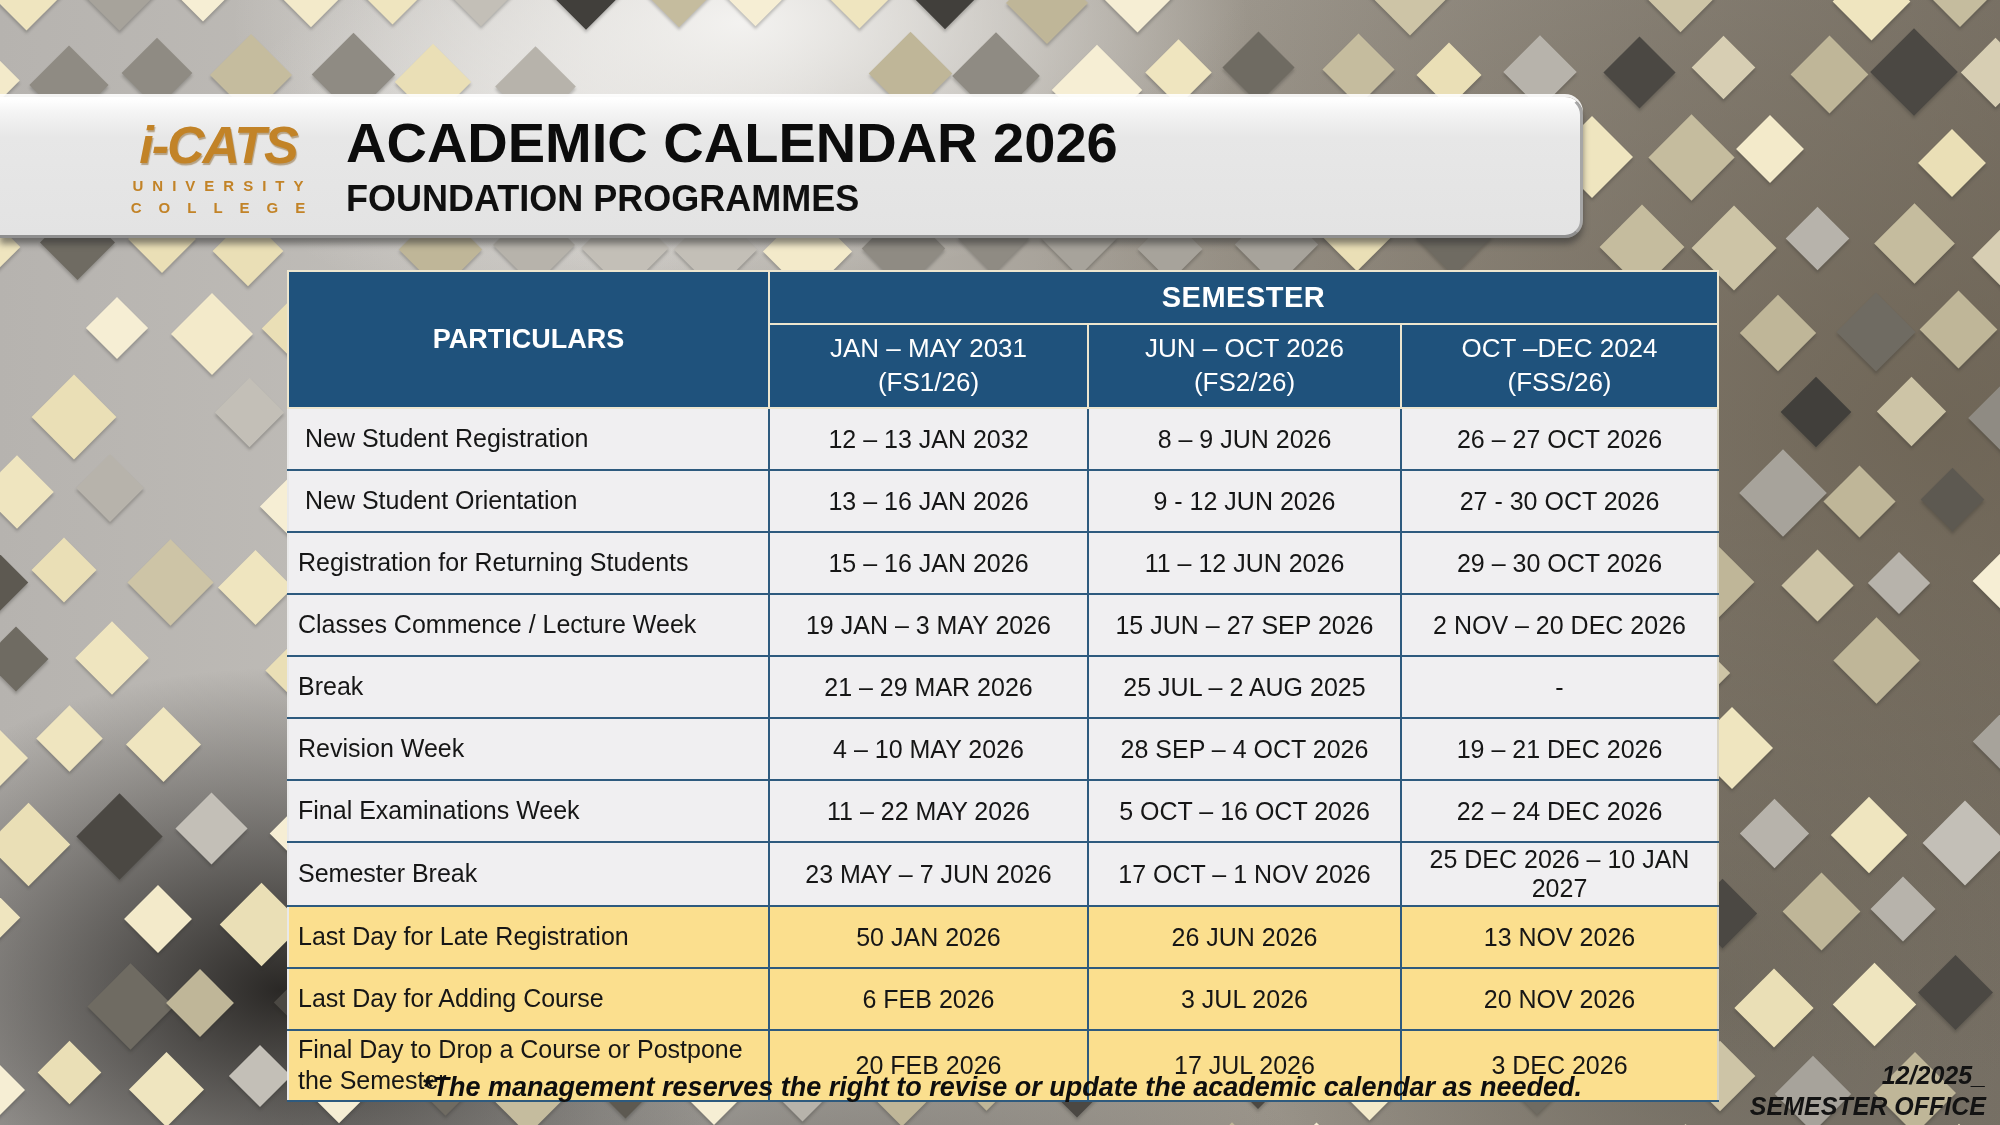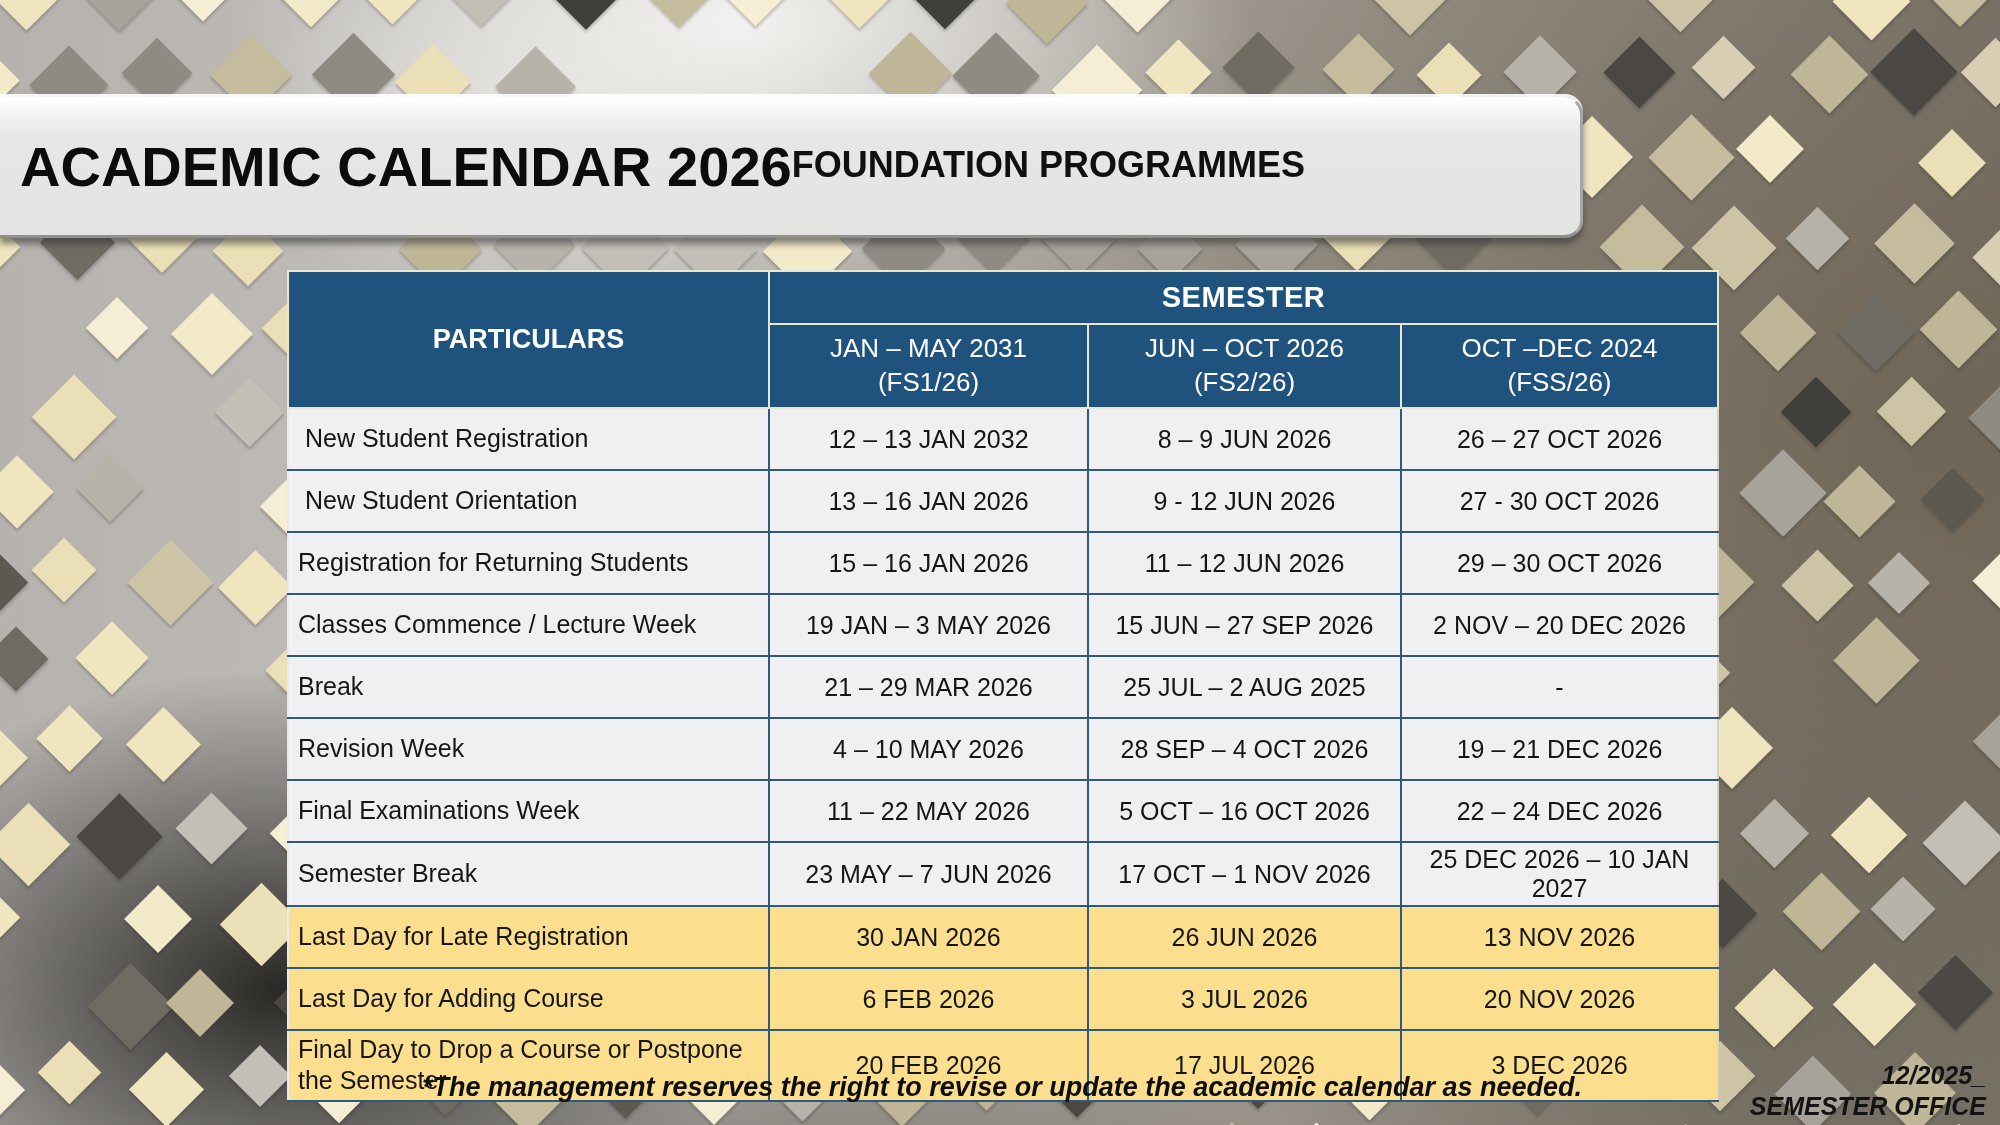--- a/index.html
+++ b/index.html
@@ -30,21 +30,21 @@
     box-shadow:0 6px 6px rgba(50,50,50,.55), 0 -3px 0 rgba(255,255,255,.9);
     display:flex;align-items:center;
   }
   .logo{margin-left:118px;width:200px;display:flex;flex-direction:column;align-items:center;line-height:1;}
   .logo-brand{
     font-style:italic;font-weight:800;font-size:52px;letter-spacing:-2px;
     color:#C28327;text-shadow:1px 2px 1px rgba(122,77,10,.45);
   }
   .logo-sub{color:#C28327;font-weight:700;font-size:15px;margin-top:7px;letter-spacing:9px;text-indent:9px;white-space:nowrap;}
   .logo-sub2{letter-spacing:17px;text-indent:17px;}
-  .titles{margin-left:20px;display:flex;flex-direction:row;text-align:center;}
+  .titles{margin-left:28px;display:flex;flex-direction:column;}
   .main-title{font-size:56px;font-weight:800;color:#0c0c0c;letter-spacing:0px;line-height:1.05;}
   .sub-title{font-size:36px;font-weight:700;color:#101010;margin-top:6px;}
   
   .table-wrap{position:absolute;left:287px;top:270px;width:1430px;z-index:3;}
   table{border-collapse:collapse;width:100%;table-layout:fixed;}
   thead th{
     background:#1F527C;color:#ffffff;border:2px solid #EDE6CF;vertical-align:middle;
   }
   th.particulars{font-size:27px;font-weight:700;}
   th.semester{height:49px;font-size:29px;font-weight:700;letter-spacing:.5px;}
@@ -329,20 +329,25 @@
     <div class="diamond" style="left: 1786px; top: 1067px; width: 54px; height: 54px; background: rgb(167, 163, 155);"></div>
     <div class="diamond" style="left: 1886px; top: 1064px; width: 58px; height: 58px; background: rgb(191, 182, 152);"></div>
     <div class="diamond" style="left: 273px; top: 1137px; width: 59px; height: 59px; background: rgb(65, 63, 59);"></div>
     <div class="diamond" style="left: 1201px; top: 1135px; width: 62px; height: 62px; background: rgb(191, 182, 152);"></div>
     <div class="diamond" style="left: 1291px; top: 1133px; width: 51px; height: 51px; background: rgb(246, 238, 212);"></div>
     <div class="diamond" style="left: 1659px; top: 1135px; width: 53px; height: 53px; background: rgb(215, 206, 179);"></div>
     <div class="diamond" style="left: 1932px; top: 1135px; width: 54px; height: 54px; background: rgb(243, 234, 202);"></div>
   </div>
 
 <div class="banner">
+  <div class="logo">
+    <span class="logo-brand">i-CATS</span>
+    <span class="logo-sub">UNIVERSITY</span>
+    <span class="logo-sub logo-sub2">COLLEGE</span>
+  </div>
   <div class="titles">
     <span class="main-title">ACADEMIC CALENDAR 2026</span>
     <span class="sub-title">FOUNDATION PROGRAMMES</span>
   </div>
 </div>
 
 <div class="table-wrap">
   <table>
     <colgroup>
         <col style="width:481px">
@@ -405,21 +410,21 @@
         <td class="date">22 – 24 DEC 2026</td>
       </tr>
       <tr>
         <td class="label">Semester Break</td>
         <td class="date">23 MAY – 7 JUN 2026</td>
         <td class="date">17 OCT – 1 NOV 2026</td>
         <td class="date">25 DEC 2026 – 10 JAN 2027</td>
       </tr>
       <tr class="hl">
         <td class="label">Last Day for Late Registration</td>
-        <td class="date">30 JAN 2026</td>
+        <td class="date">50 JAN 2026</td>
         <td class="date">26 JUN 2026</td>
         <td class="date">13 NOV 2026</td>
       </tr>
       <tr class="hl">
         <td class="label">Last Day for Adding Course</td>
         <td class="date">6 FEB 2026</td>
         <td class="date">3 JUL 2026</td>
         <td class="date">20 NOV 2026</td>
       </tr>
       <tr class="hl">

